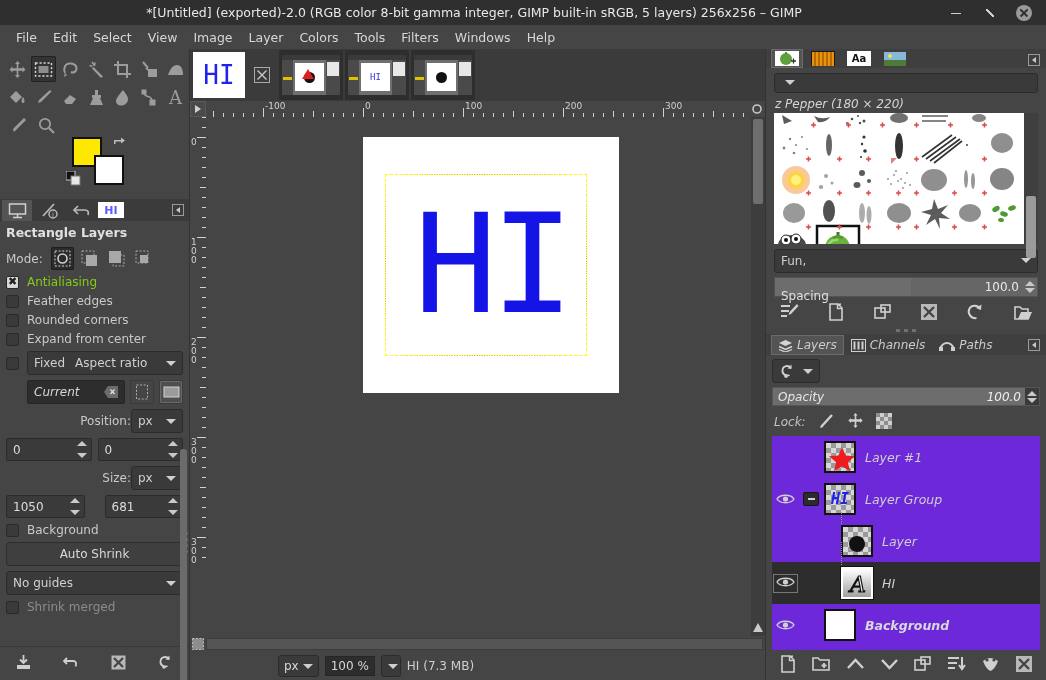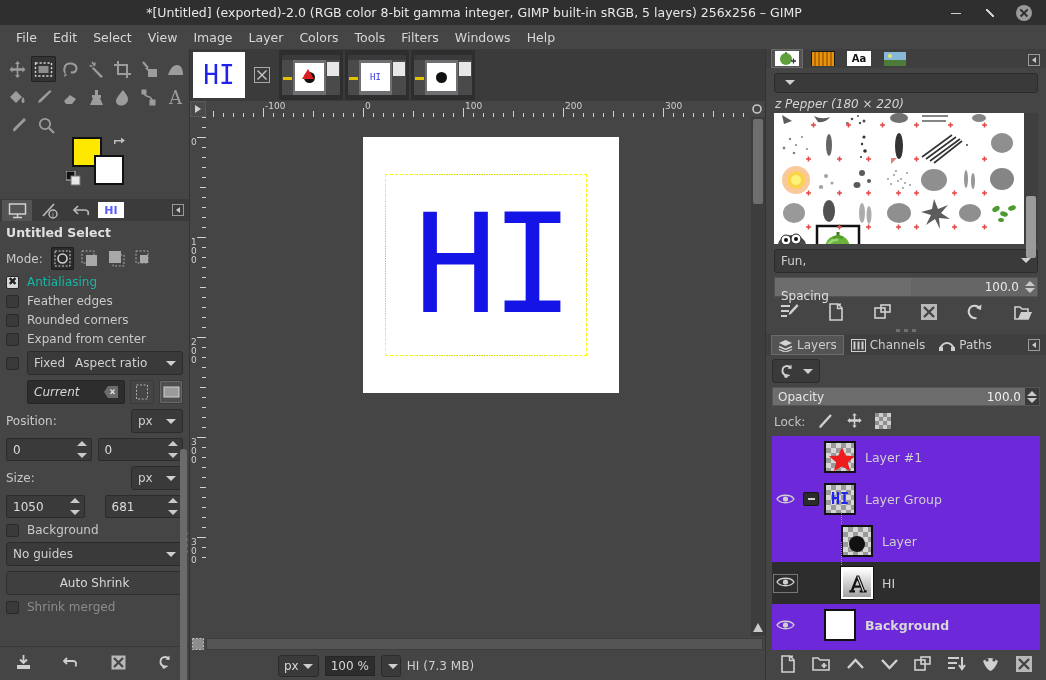--- a/index.html
+++ b/index.html
@@ -55,21 +55,21 @@
   #toolopt{ flex:1; background:#454545; display:flex; flex-direction:column; position:relative;}
   #optTabs{ height:22px; background:#3b3b3b; display:flex; align-items:flex-end; padding-left:2px; position:relative;}
   .otab{ width:30px;height:21px; margin-right:2px; display:flex;align-items:center;justify-content:center;
          background:#3b3b3b; cursor:pointer; color:#b9b9b9;}
   .otab.active{ background:#545454; }
   .otab.hi{ font-weight:bold; color:#5a5aff; background:#fff; font-size:11px; width:26px;height:16px;margin-bottom:3px;}
   #optArrow{ position:absolute; right:5px; top:5px; width:12px;height:12px;}
   #optTitle{ padding:4px 6px 2px 6px; font-weight:bold; color:#e0e0e0; font-size:12.5px;}
   #optBody{ flex:1; padding:0 6px; overflow:hidden; position:relative;}
   .row{ display:flex; align-items:center; margin:5px 0;}
-  .lbl{ color:#c9c9c9; }
+  .lbl{ color:#c9c9c9;text-align:right; }
   .chk{ width:13px;height:13px;background:#3a3a3a;border:1px solid #2a2a2a;border-radius:2px;
         margin-right:8px;display:inline-block;flex:none;cursor:pointer;position:relative;}
   .chk.on{ background:#d8d8d8; }
   .chk.on::after{content:"\2716";position:absolute;left:1px;top:-2px;font-size:11px;color:#222;}
   .modebtn{ width:23px;height:23px;margin-right:4px;border-radius:2px;display:flex;align-items:center;justify-content:center;cursor:pointer;}
   .modebtn.sel{ background:#2b2b2b; box-shadow:inset 0 0 0 1px #1e1e1e;}
   .combo{ background:#3a3a3a;border:1px solid #2b2b2b;border-radius:3px;height:24px;
           display:flex;align-items:center;padding:0 6px;color:#d0d0d0;cursor:pointer;}
   .combo .cv{flex:1;}
   .chev{ width:0;height:0;border-left:5px solid transparent;border-right:5px solid transparent;border-top:5px solid #cfcfcf;margin-left:4px;}
@@ -163,21 +163,21 @@
                position:relative;}
   #spacingrow .fill{ position:absolute;left:0;top:0;bottom:0;width:52%;background:#6d6d6d;}
   #spacingrow .lbl2{ position:relative; padding-left:6px; color:#e2e2e2;margin-top:18px;}
   #spacingrow .val{ position:relative; margin-left:auto; padding-right:4px; color:#e8e8e8;}
   #spacingrow .updown{ position:relative; width:14px; display:flex;flex-direction:column;align-items:center;justify-content:center;}
   #brushBtns{ height:28px; display:flex; align-items:center; justify-content:space-around; margin-top:5px;}
   #brushBtns .bi{ cursor:pointer; color:#d0d0d0;}
   #dockdots{ height:9px; display:flex; align-items:center; justify-content:center; gap:4px;}
   #dockdots i{ width:4px;height:3px;background:#6f6f6f;display:block;}
 
-  #layerPanel{ flex:1; display:flex; flex-direction:column; position:relative;}
+  #layerPanel{ flex:1; display:flex; flex-direction:column; position:relative;font-style:italic;}
   #layerTabs{ height:21px; display:flex; align-items:flex-end; padding-left:5px; background:#3f3f3f; position:relative;}
   .ltab{ height:20px; display:flex; align-items:center; gap:4px; padding:0 7px; cursor:pointer; color:#cdcdcd;}
   .ltab.active{ background:#545454; box-shadow:inset 0 0 0 1px #6b6b6b;}
   #moderow{ display:flex; align-items:center; gap:4px; margin:4px 6px 0 6px;}
   #modebox{ flex:1; height:24px; background:#3a3a3a; border:1px solid #2b2b2b; border-radius:3px;
             display:flex;align-items:center;padding:0 7px;cursor:pointer;}
   #modebox .mn{ flex:1; color:#d2d2d2;}
   #revbtn{ width:48px;height:24px;background:#3a3a3a;border:1px solid #2b2b2b;border-radius:3px;
            display:flex;align-items:center;justify-content:center;gap:3px;cursor:pointer;}
   #opacityrow{ margin:4px 6px 0 6px; height:19px; background:#6a6a6a; border:1px solid #565656; display:flex;align-items:center;position:relative;}
@@ -376,21 +376,21 @@
         </div>
         <div class="otab hi">HI</div>
         <div id="optArrow">
           <svg width="12" height="12" viewBox="0 0 12 12">
               <rect x="0.5" y="0.5" width="11" height="11" fill="none" stroke="#9a9a9a"></rect>
               <path d="M8 3 L4 6 L8 9 Z" fill="#c8c8c8"></path>
             </svg>
         </div>
       </div>
 
-      <div id="optTitle">Untitled Select</div>
+      <div id="optTitle">Rectangle Layers</div>
 
       <div id="optBody">
         <div class="row">
           <span class="lbl" style="margin-right:8px">Mode:</span>
           <div class="modebtn sel">
             <svg width="17" height="17" viewBox="0 0 17 17">
                 <rect x="1" y="1" width="15" height="15" fill="none" stroke="#cfcfcf" stroke-dasharray="2 1.6"></rect>
                 <circle cx="8.5" cy="8.5" r="4.5" fill="none" stroke="#cfcfcf" stroke-width="1.6"></circle>
               </svg>
           </div>
@@ -409,21 +409,21 @@
           <div class="modebtn">
             <svg width="17" height="17" viewBox="0 0 17 17">
                 <rect x="1" y="1" width="12" height="12" fill="none" stroke="#a8a8a8" stroke-dasharray="2 1.6"></rect>
                 <rect x="5" y="5" width="8" height="8" fill="#a8a8a8"></rect>
               </svg>
           </div>
         </div>
 
         <div class="row">
           <span class="chk on"></span>
-          <span class="lbl" style="color:#14b8a6">Antialiasing</span>
+          <span class="lbl" style="color:#84cc16">Antialiasing</span>
         </div>
         <div class="row">
           <span class="chk"></span>
           <span class="lbl">Feather edges</span>
         </div>
         <div class="row">
           <span class="chk"></span>
           <span class="lbl">Rounded corners</span>
         </div>
         <div class="row">
@@ -509,28 +509,28 @@
               </span>
           </div>
         </div>
 
         <div class="row">
           <span class="chk"></span>
           <span class="lbl">Background</span>
         </div>
 
         <div class="row">
+          <div class="btnwide" style="flex:1">Auto Shrink</div>
+        </div>
+
+        <div class="row">
           <div class="combo" style="flex:1">
             <span class="cv">No guides</span>
             <span class="chev"></span>
           </div>
-        </div>
-
-        <div class="row">
-          <div class="btnwide" style="flex:1">Auto Shrink</div>
         </div>
 
         <div class="row">
           <span class="chk"></span>
           <span class="lbl" style="color:#8b8b8b">Shrink merged</span>
         </div>
       </div>
 
       <div id="optBottom">
         <span class="bi">

